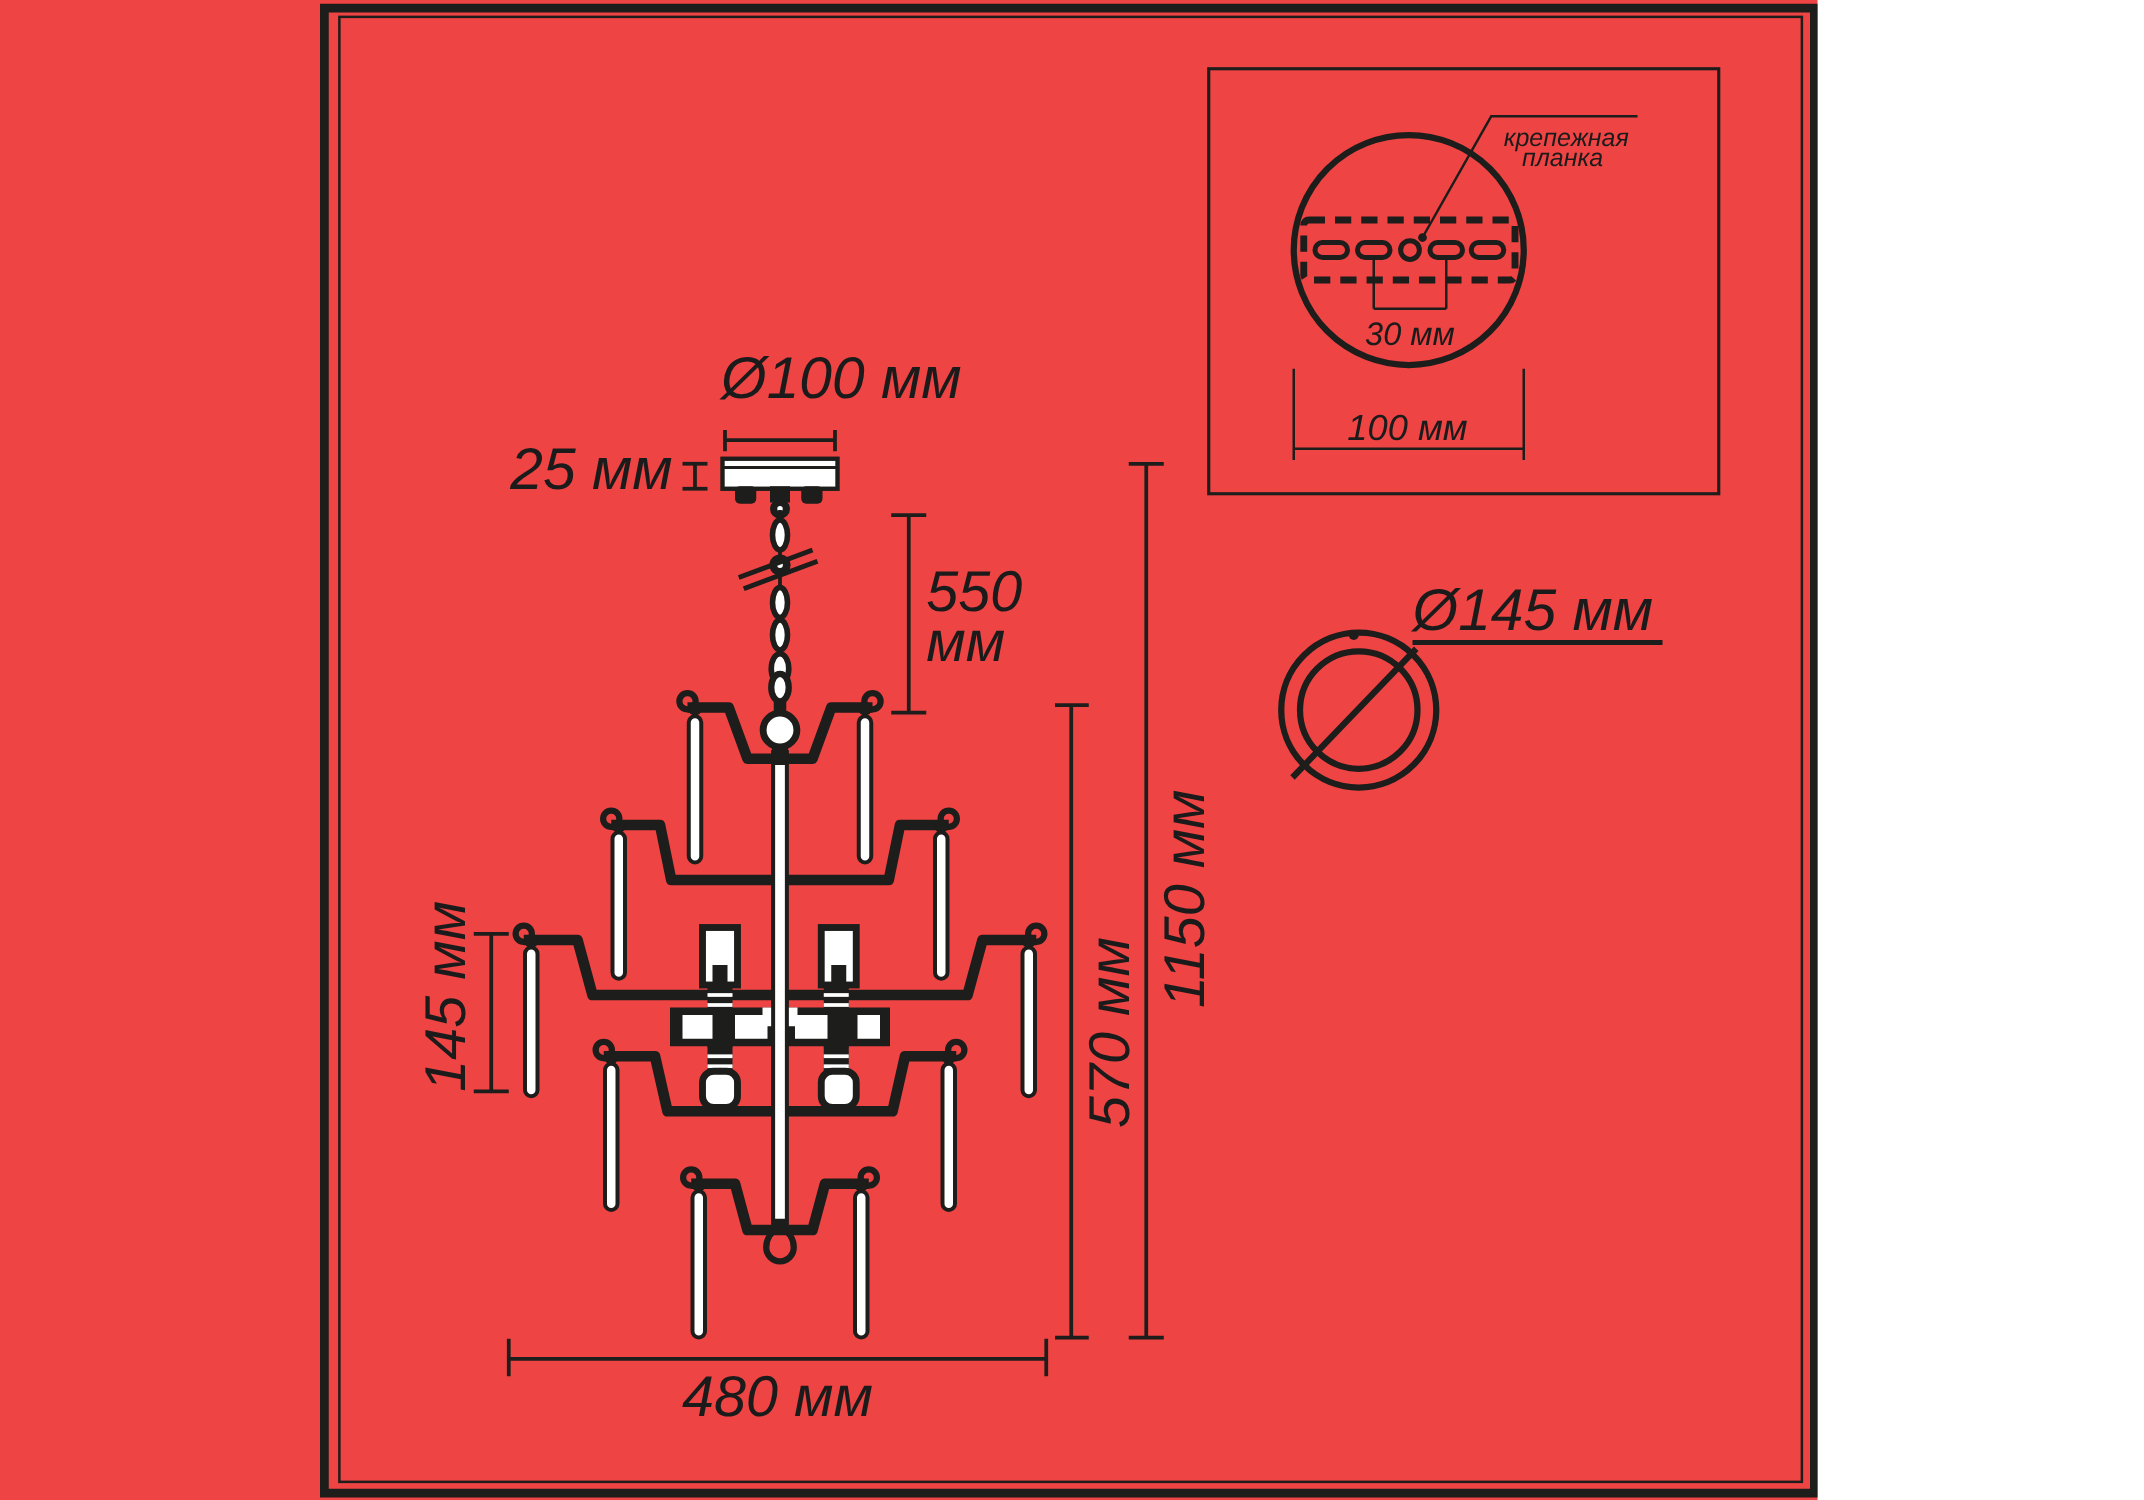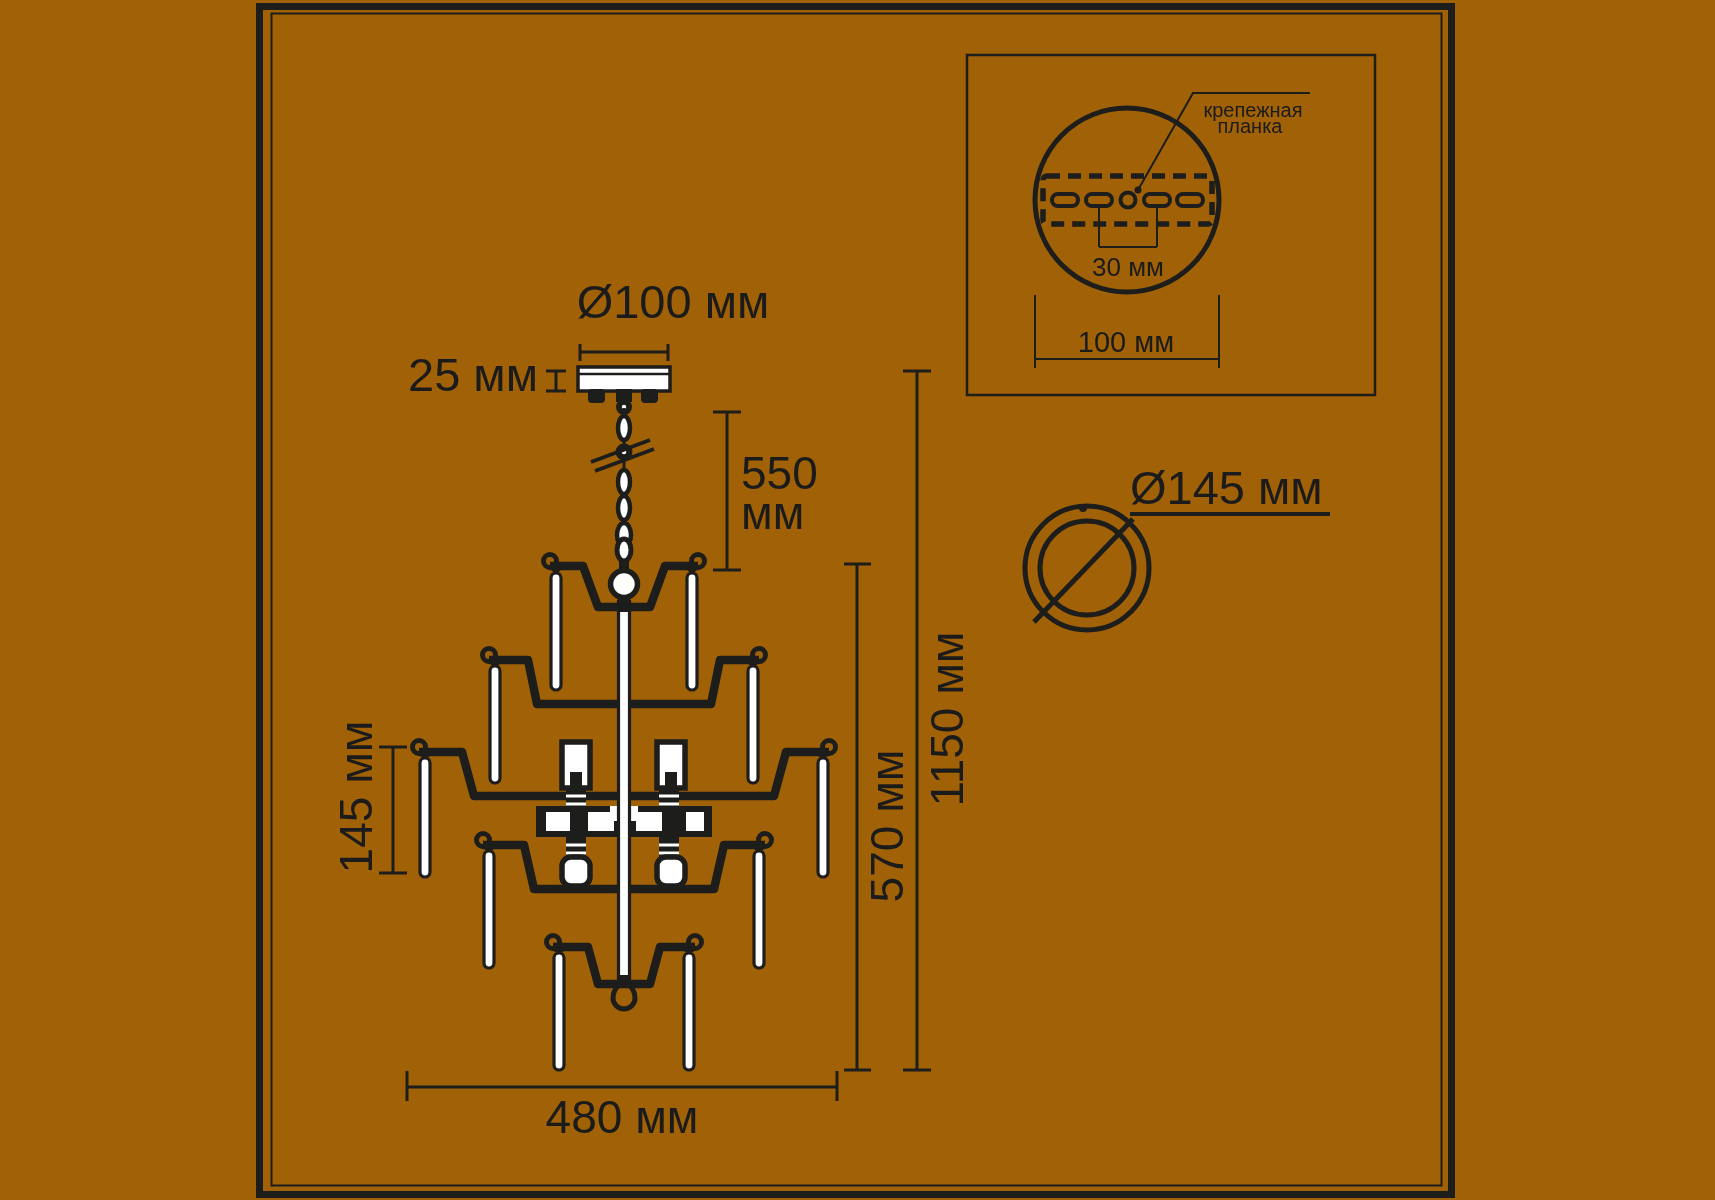--- a/index.html
+++ b/index.html
@@ -1,17 +1,17 @@
 <!DOCTYPE html>
 <html><head>
 <meta charset="utf-8">
 <style>
   html,body{margin:0;padding:0;background:#ffffff;}
-  .stage{position:relative;width:1715px;height:1200px;background:#a16207;overflow:hidden;
-         font-family:"Liberation Sans", sans-serif;}
+  .stage{position:relative;width:1454px;height:1200px;background:#ef4444;overflow:hidden;
+         font-family:"Liberation Sans", sans-serif;font-style:italic;}
   svg{position:absolute;left:0;top:0;}
   .ln{stroke:#1d1d1b;fill:none;}
   .fl{fill:#1d1d1b;stroke:none;}
   .wfl{fill:#ffffff;stroke:#1d1d1b;}
   text{fill:#1b1b1b;}
   .dim{font-size:46px;letter-spacing:0px;}
   .dimBig{font-size:47px;}
   .small{font-size:20px;}
   .t30{font-size:26px;}
   .t100{font-size:29px;}

